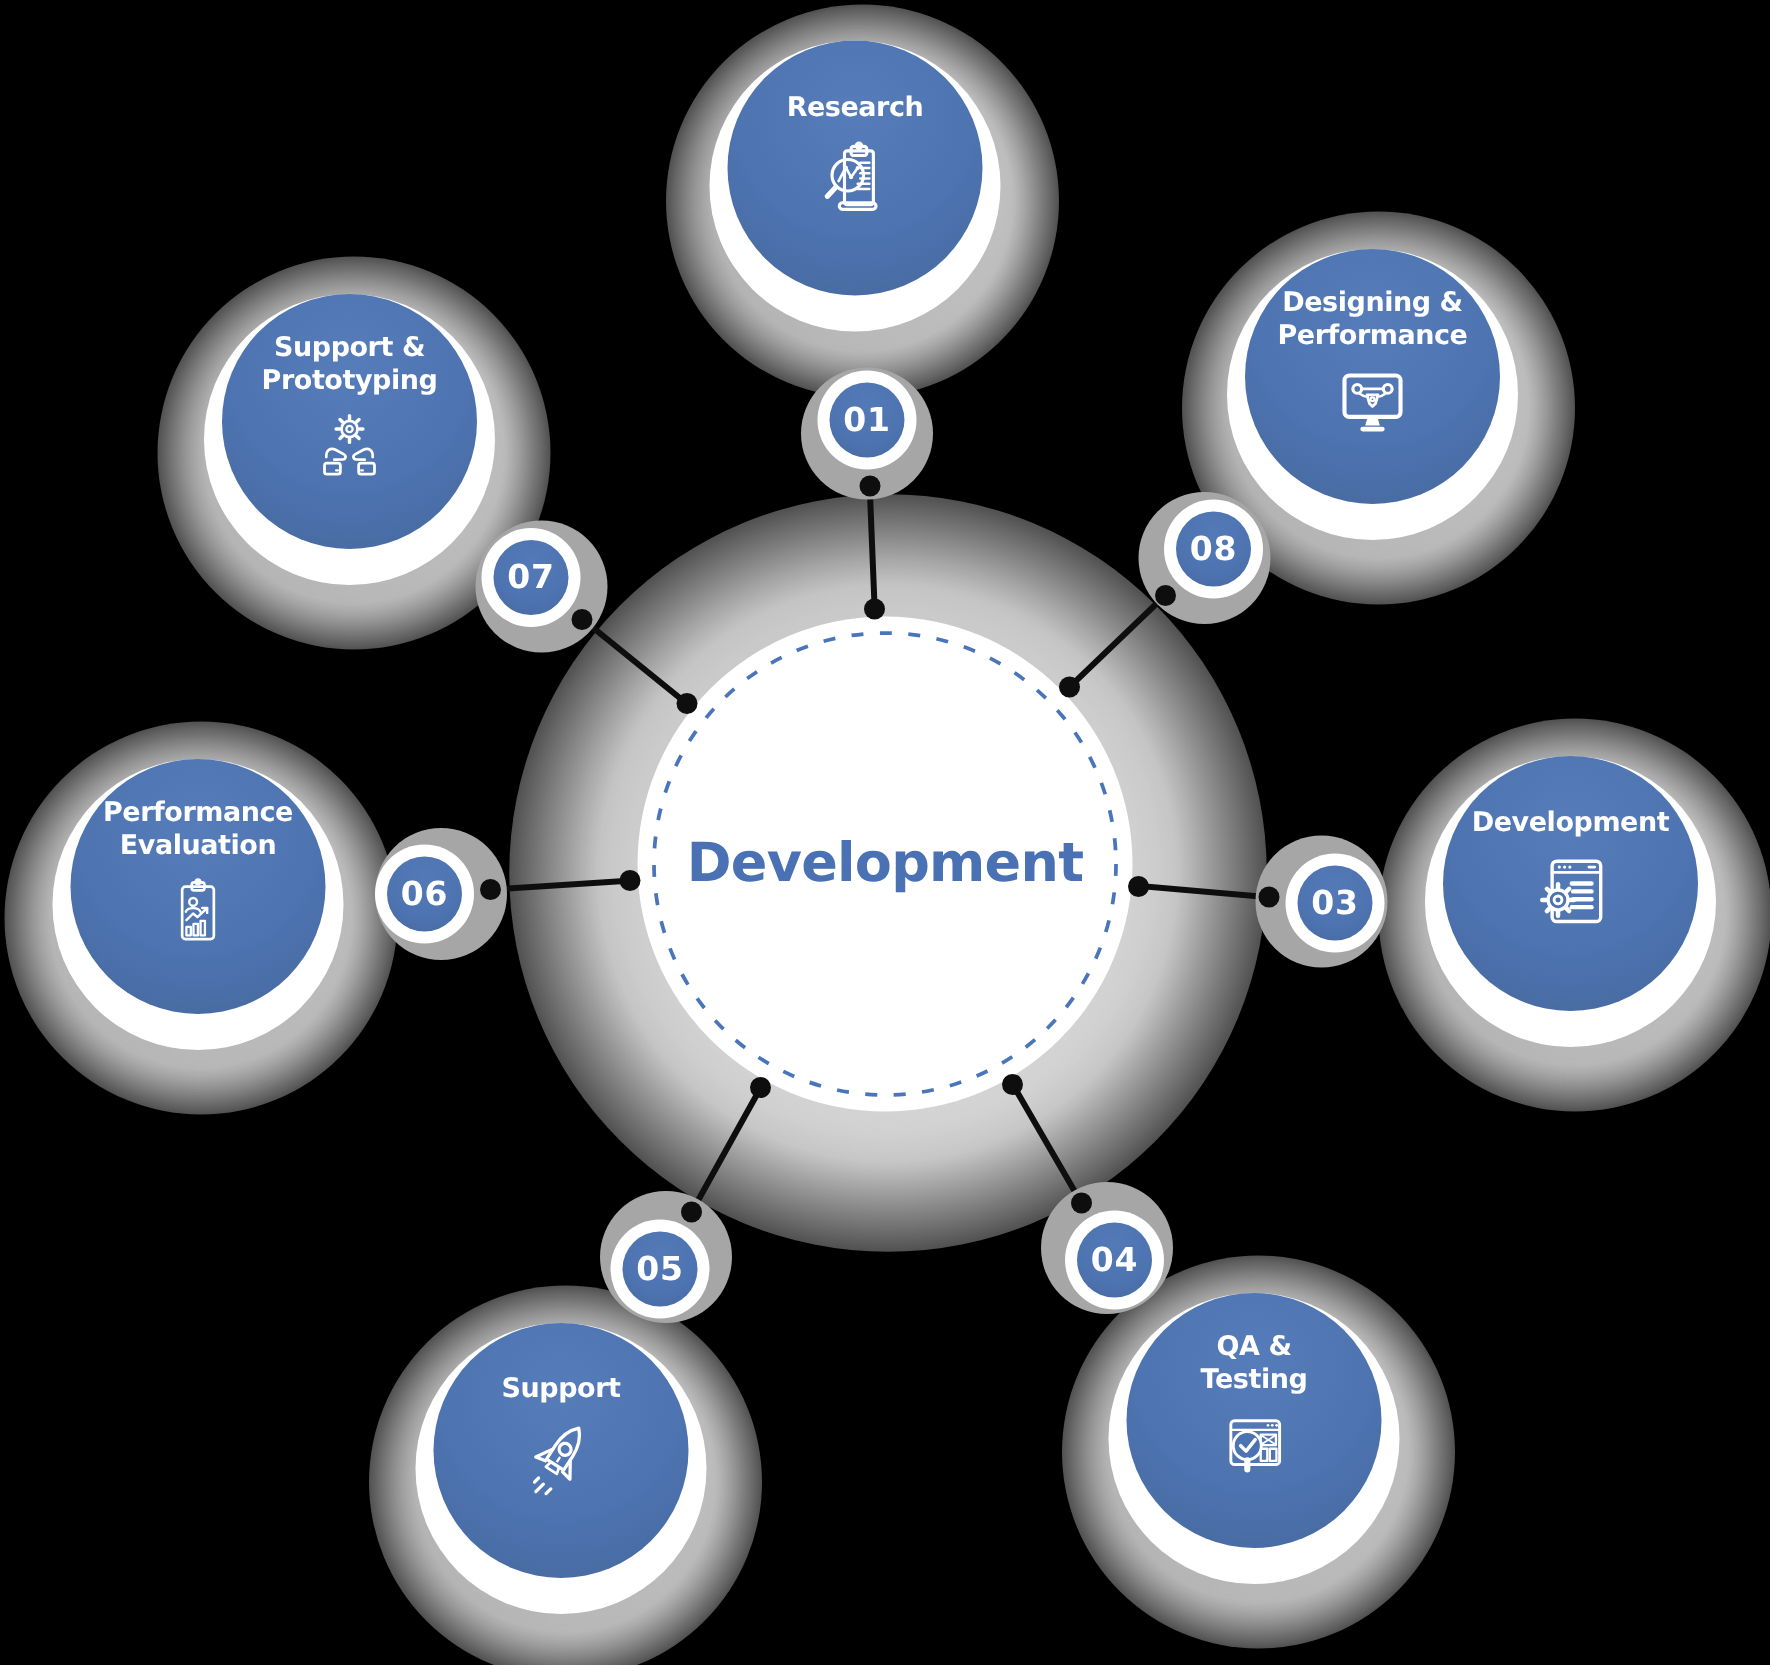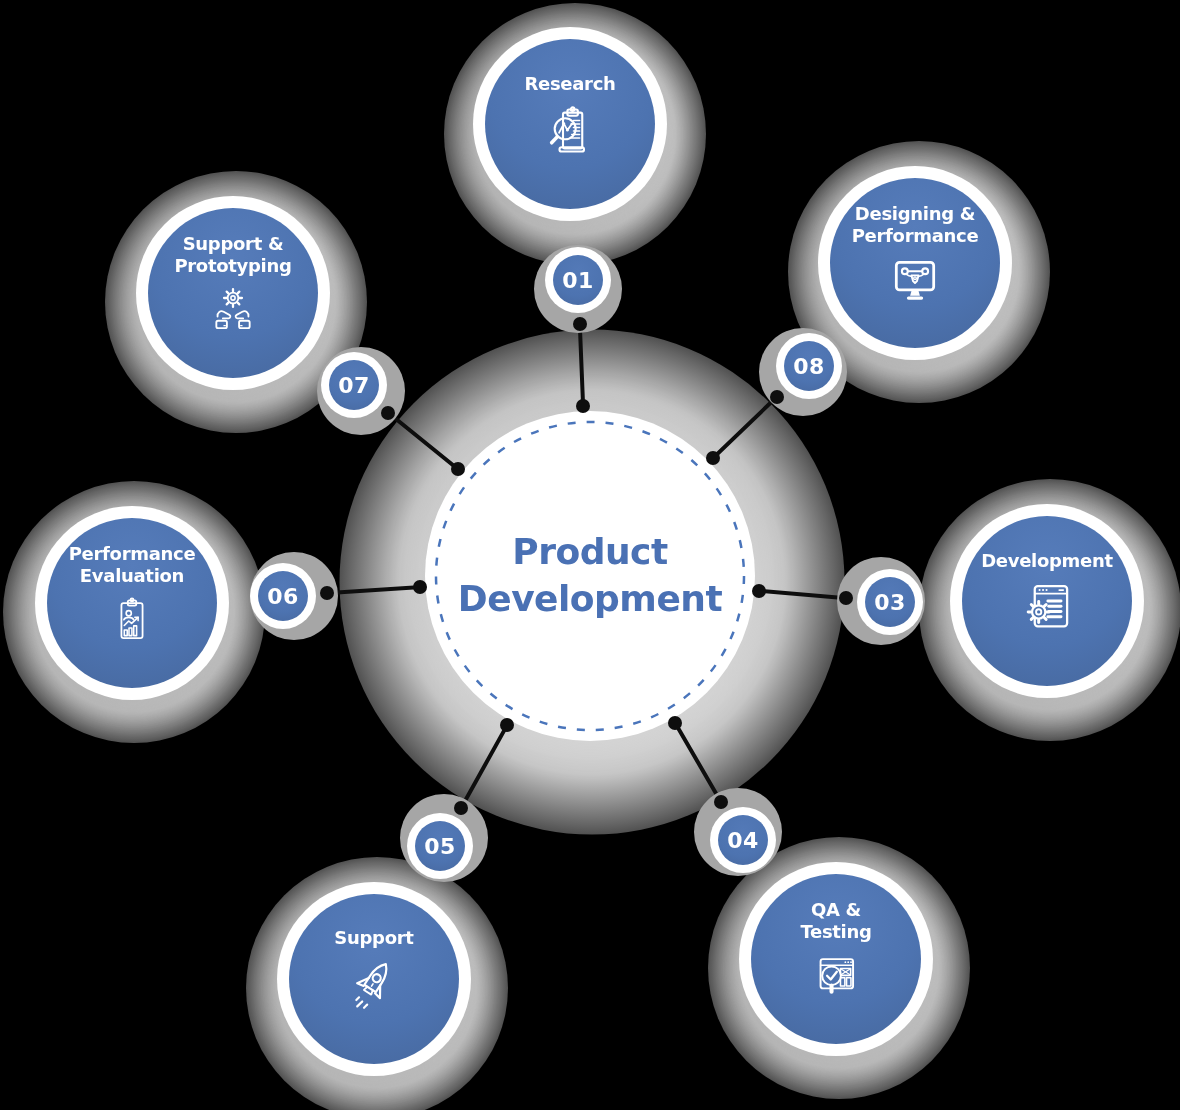--- a/index.html
+++ b/index.html
@@ -23,21 +23,21 @@
   .center-circle svg{position:absolute;left:0;top:0;}
   .center-title{position:relative;text-align:center;color:#4a71b4;
     font-size:36px;font-weight:700;line-height:1.3;letter-spacing:-0.5px;}
   .center-title span{display:block;}
 
   
   .node{position:absolute;width:0;height:0;}
   .ring{position:absolute;width:194px;height:194px;border-radius:50%;background:#fff;
     transform:translate(-50%,-50%);
     box-shadow:0 10px 26px rgba(105,105,105,0.40);
-    display:flex;align-items:center;justify-content:center;}
+    display:flex;justify-content:center;}
   .disc{width:170px;height:170px;border-radius:50%;
     background:radial-gradient(circle at 50% 28%, #567cba 0%, #4d73b0 55%, #46679c 100%);
     display:flex;flex-direction:column;align-items:center;justify-content:center;}
   .disc-inner{display:flex;flex-direction:column;align-items:center;transform:translateY(-8px);}
   .node-label{color:#fff;font-size:18px;font-weight:700;line-height:1.22;
     text-align:center;letter-spacing:-0.3px;}
   .node-label span{display:block;}
   .icon{margin-top:9px;line-height:0;}
   .icon svg{display:block;}
 
@@ -76,21 +76,20 @@
       <line x1="283" y1="596" x2="590" y2="576"></line>
       <line x1="354" y1="385" x2="590" y2="576"></line>
     </g>
   </svg>
 
   <div class="center-circle" style="left:590px;top:576px;">
     <svg width="330" height="330" viewBox="0 0 330 330">
       <circle cx="165" cy="165" r="154" fill="none" stroke="#4a75bb" stroke-width="2.5" stroke-dasharray="8 11"></circle>
     </svg>
     <div class="center-title">
-      <span>Product</span>
       <span>Development</span>
     </div>
   </div>
 
   <div class="node" style="left:570px;top:124px;">
     <div class="ring">
       <div class="disc">
         <div class="disc-inner">
           <div class="node-label">
             <span>Research</span>

